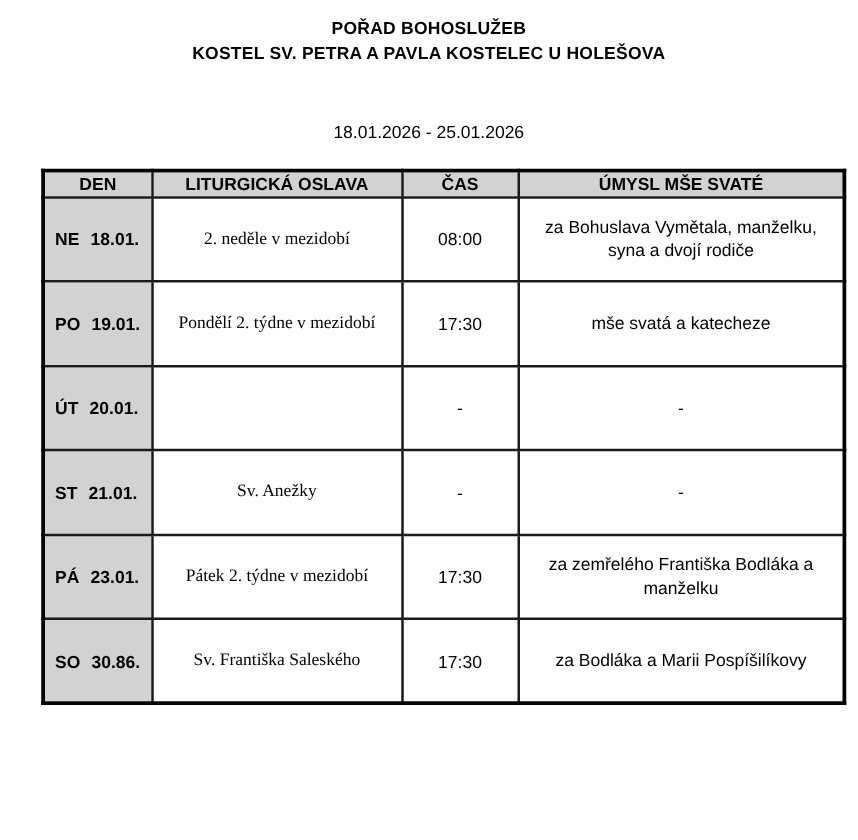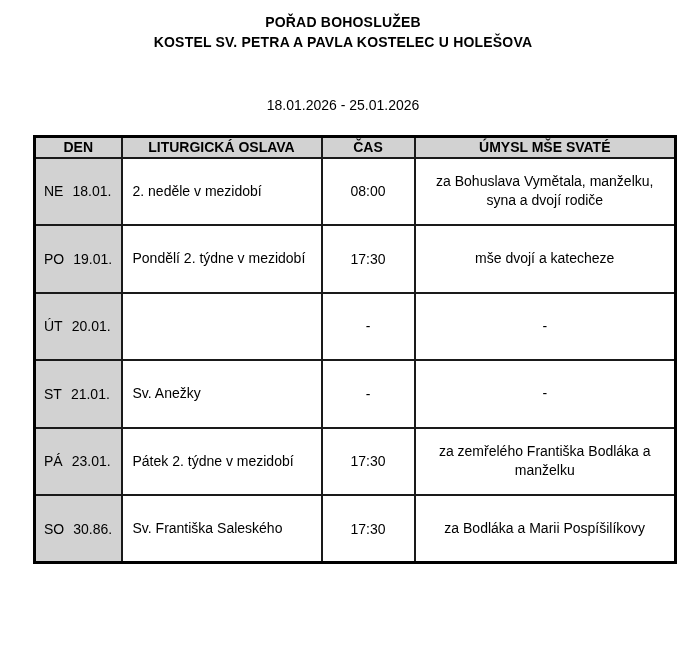--- a/index.html
+++ b/index.html
@@ -54,31 +54,32 @@
   table.schedule thead tr { height: 21px; }
   table.schedule tbody tr { height: 67.5px; }
   table.schedule th {
     background: #d2d2d2;
     font-weight: bold;
     text-align: center;
     padding: 1px 2px;
   }
   td.cell-day {
     background: #d2d2d2;
-    font-weight: normal;
+    font-weight: bold;
     text-align: left;
     padding: 0 2px 0 8px;
     white-space: nowrap;
   }
   td.cell-day .day-abbr { display: inline-block; }
   td.cell-day .day-date { display: inline-block; margin-left: 9px; }
   td.cell-celebration {
-    text-align: left;
+    text-align: center;
     padding: 0 10px;
     line-height: 19px;
+    font-family: Liberation Serif, serif;
   }
   td.cell-time {
     text-align: center;
     padding: 0 4px;
   }
   td.cell-intention {
     text-align: center;
     padding: 0 8px;
     line-height: 19px;
   }
@@ -113,21 +114,21 @@
       <tr>
         <td class="cell-day"><span class="day-abbr">NE</span><span class="day-date">18.01.</span></td>
         <td class="cell-celebration">2. neděle v mezidobí</td>
         <td class="cell-time">08:00</td>
         <td class="cell-intention">za Bohuslava Vymětala, manželku, syna a dvojí rodiče</td>
       </tr>
       <tr>
         <td class="cell-day"><span class="day-abbr">PO</span><span class="day-date">19.01.</span></td>
         <td class="cell-celebration">Pondělí 2. týdne v mezidobí</td>
         <td class="cell-time">17:30</td>
-        <td class="cell-intention">mše dvojí a katecheze</td>
+        <td class="cell-intention">mše svatá a katecheze</td>
       </tr>
       <tr>
         <td class="cell-day"><span class="day-abbr">ÚT</span><span class="day-date">20.01.</span></td>
         <td class="cell-celebration"></td>
         <td class="cell-time">-</td>
         <td class="cell-intention">-</td>
       </tr>
       <tr>
         <td class="cell-day"><span class="day-abbr">ST</span><span class="day-date">21.01.</span></td>
         <td class="cell-celebration">Sv. Anežky</td>

